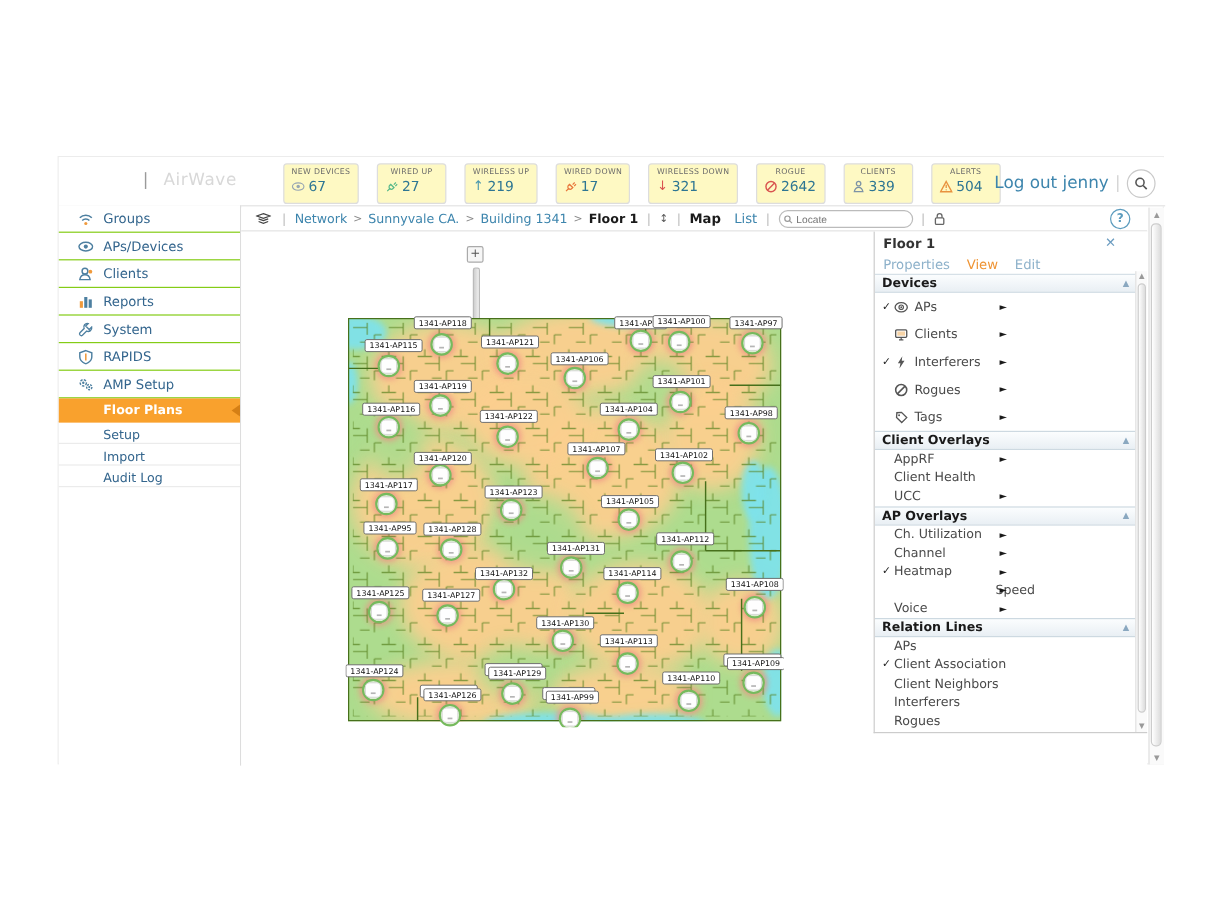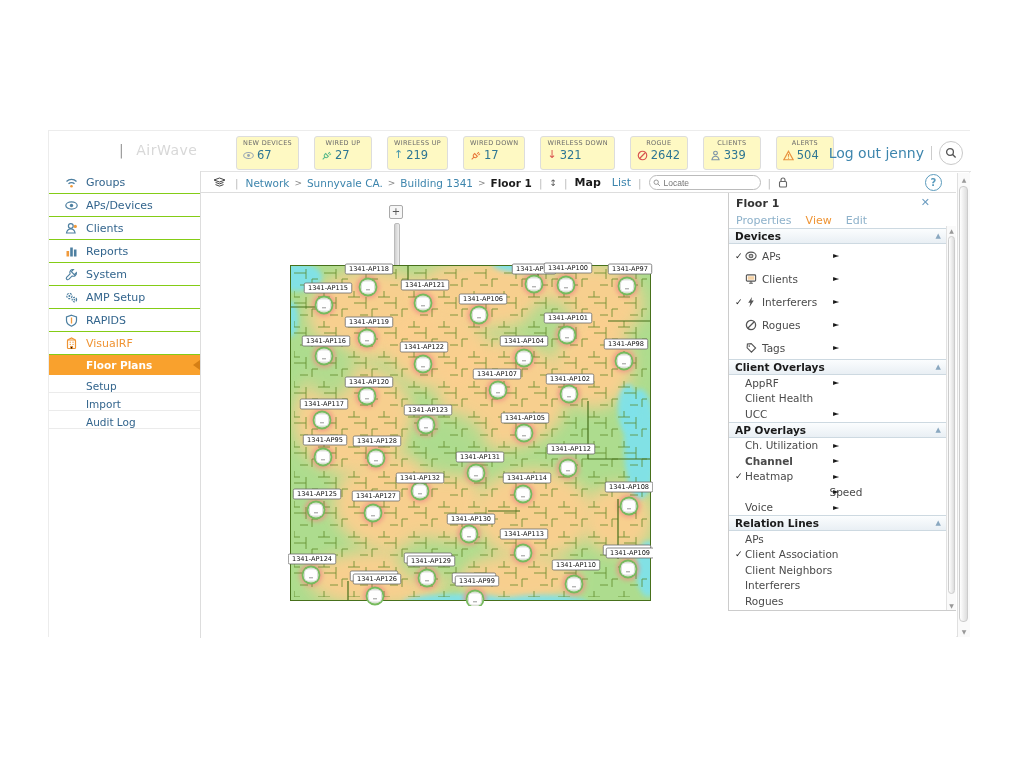--- a/index.html
+++ b/index.html
@@ -225,46 +225,36 @@
         <span style="display:inline-flex;">
           <svg width="13" height="13" viewBox="0 0 13 13">
             <path d="M8.5 1.6a3 3 0 0 0-3.4 4.2L1.6 9.3a1.5 1.5 0 0 0 2.1 2.1l3.5-3.5a3 3 0 0 0 4.2-3.4L9.3 6.6 6.4 3.7z" fill="none" stroke="#4d7fa0" stroke-width="1.1"></path>
           </svg>
         </span>
         <span>System</span>
       </div>
       <div class="s-item">
         <span style="display:inline-flex;">
           <svg width="13" height="13" viewBox="0 0 13 13">
+            <path d="M6.5 1.2 11.5 3v3.6c0 3-2.3 4.6-5 5.6-2.7-1-5-2.6-5-5.6V3z" fill="none" stroke="#4d7fa0" stroke-width="1.2"></path>
+            <path d="M6.5 3.5v6" stroke="#f09a3c" stroke-width="1.3"></path>
+          </svg>
+        </span>
+        <span>RAPIDS</span>
+      </div>
+      <div class="s-item">
+        <span style="display:inline-flex;">
+          <svg width="13" height="13" viewBox="0 0 13 13">
             <circle cx="4.4" cy="5" r="2.6" fill="none" stroke="#4d7fa0" stroke-width="1.2" stroke-dasharray="2 1.1"></circle>
             <circle cx="4.4" cy="5" r="1" fill="#4d7fa0"></circle>
             <circle cx="9.4" cy="8.6" r="2.2" fill="none" stroke="#4d7fa0" stroke-width="1.2" stroke-dasharray="1.7 1"></circle>
             <circle cx="9.4" cy="8.6" r=".9" fill="#4d7fa0"></circle>
           </svg>
         </span>
         <span>AMP Setup</span>
-      </div>
-      <div class="s-item">
-        <span style="display:inline-flex;">
-          <svg width="13" height="13" viewBox="0 0 13 13">
-            <path d="M6.5 1.2 11.5 3v3.6c0 3-2.3 4.6-5 5.6-2.7-1-5-2.6-5-5.6V3z" fill="none" stroke="#4d7fa0" stroke-width="1.2"></path>
-            <path d="M6.5 3.5v6" stroke="#f09a3c" stroke-width="1.3"></path>
-          </svg>
-        </span>
-        <span>RAPIDS</span>
-      </div>
-      <div class="s-item vrf">
-        <span style="display:inline-flex;">
-          <svg width="13" height="13" viewBox="0 0 13 13">
-            <rect x="2.5" y="3" width="8" height="8.5" rx=".8" fill="none" stroke="#ef9434" stroke-width="1.2"></rect>
-            <path d="M2.5 3l4-2 4 2" fill="none" stroke="#ef9434" stroke-width="1.2"></path>
-            <path d="M4.6 5.2h1.3M7.4 5.2h1.3M4.6 7.4h1.3M7.4 7.4h1.3M5.6 11.5V9.4h2v2.1" stroke="#ef9434" stroke-width="1"></path>
-          </svg>
-        </span>
-        <span>VisualRF</span>
       </div>
       <div class="s-sel">
         <span>Floor Plans</span>
       </div>
       <div class="s-sub">
         <span>Setup</span>
       </div>
       <div class="s-sub">
         <span>Import</span>
       </div>
@@ -818,21 +808,21 @@
         </div>
         <div class="sec-hd">
           <span>AP Overlays</span>
           <span class="col">▲</span>
         </div>
         <div class="p-row" style="height: 15.5px;">
           <span class="chk"></span>
           <span>Ch. Utilization</span>
           <span class="arr">►</span>
         </div>
-        <div class="p-row" style="height: 15.5px; font-weight: bold;">
+        <div class="p-row" style="height: 15.5px;">
           <span class="chk"></span>
           <span>Channel</span>
           <span class="arr">►</span>
         </div>
         <div class="p-row" style="height: 15.5px;">
           <span class="chk">✓</span>
           <span>Heatmap</span>
           <span class="arr">►</span>
         </div>
         <div class="p-row" style="height: 15.5px; justify-content: center;">

